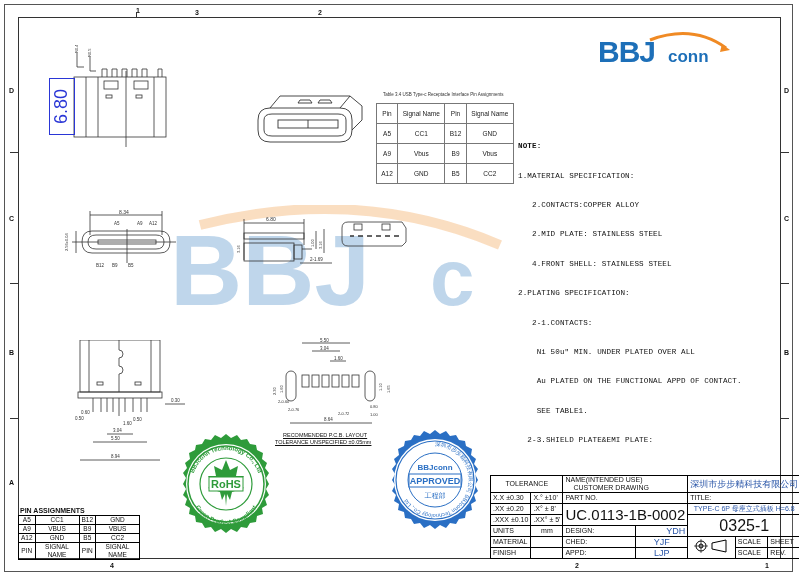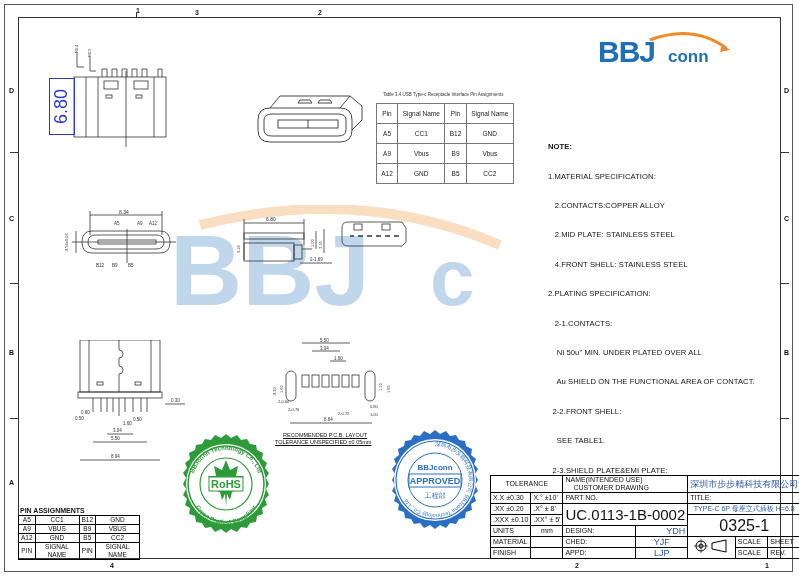--- a/index.html
+++ b/index.html
@@ -2,21 +2,21 @@
 <html><head>
 <meta charset="utf-8">
 <style>
   html,body{margin:0;padding:0;background:#fff;}
   body{width:799px;height:578px;position:relative;overflow:hidden;font-family:"Liberation Sans",sans-serif;color:#111;}
   .abs{position:absolute;}
   .outer{left:4px;top:4px;width:789px;height:568px;border:1px solid #555;box-sizing:border-box;}
   .inner{left:18px;top:17px;width:763px;height:542px;border:1.5px solid #333;box-sizing:border-box;}
   .zone{font-size:7px;font-weight:bold;}
   .tick{background:#333;}
-  .note{left:548px;top:142px;font-family:Liberation Sans, sans-serif;font-size:7.6px;line-height:9.8px;white-space:pre;color:#111;letter-spacing:0.1px;}
+  .note{left:518px;top:142px;font-family:Liberation Mono, monospace;font-size:7.6px;line-height:9.8px;white-space:pre;color:#111;letter-spacing:0.1px;}
   table{border-collapse:collapse;}
   .pintab td{border:1px solid #777;font-size:6.5px;text-align:center;height:19px;padding:0 4px;color:#222;}
   .pintab-cap{font-size:4.5px;color:#333;}
   .spin td{border:1px solid #000;font-size:6.5px;text-align:center;height:8px;line-height:8px;padding:0 2px;}
   .tb td{border:1px solid #000;font-size:7px;padding:0 2px;height:10px;line-height:10px;white-space:nowrap;}
   svg text{font-family:"Liberation Sans",sans-serif;}
 </style>
 </head>
 <body>
 
@@ -237,22 +237,21 @@
 
 <div class="abs note" style="font-weight:bold;">NOTE:</div>
 <div class="abs note" id="notes-body" style="top:152px;">
   <div>1.MATERIAL SPECIFICATION:</div>
   <div>   2.CONTACTS:COPPER ALLOY</div>
   <div>   2.MID PLATE: STAINLESS STEEL</div>
   <div>   4.FRONT SHELL: STAINLESS STEEL</div>
   <div>2.PLATING SPECIFICATION:</div>
   <div>   2-1.CONTACTS:</div>
   <div>    Ni 50u" MIN. UNDER PLATED OVER ALL</div>
-  <div>    Au SHIELD ON THE FUNCTIONAL AREA OF CONTACT.</div>
-  <div>  2-2.FRONT SHELL:</div>
+  <div>    Au PLATED ON THE FUNCTIONAL APPD OF CONTACT.</div>
   <div>    SEE TABLE1.</div>
   <div>  2-3.SHIELD PLATE&amp;EMI PLATE:</div>
   
   
   
   
   
   
   
   

